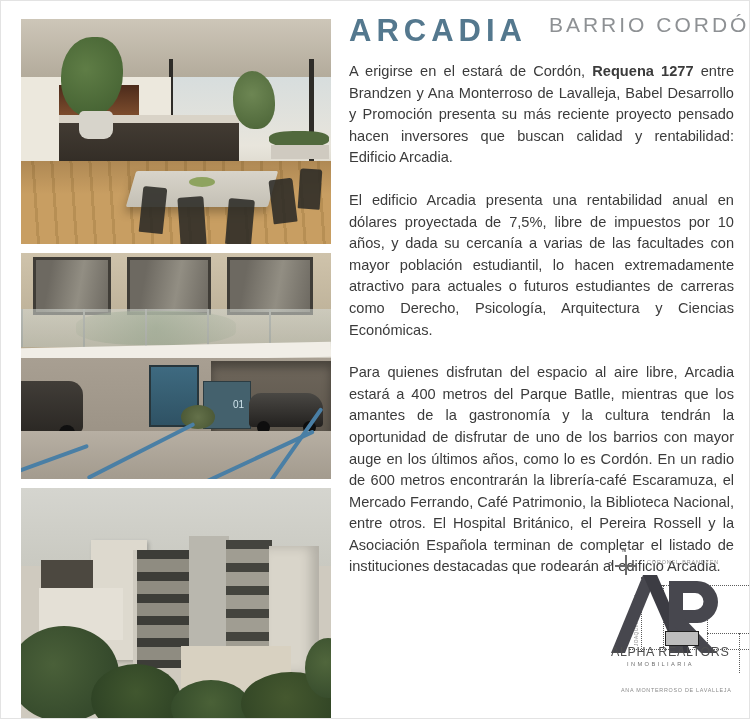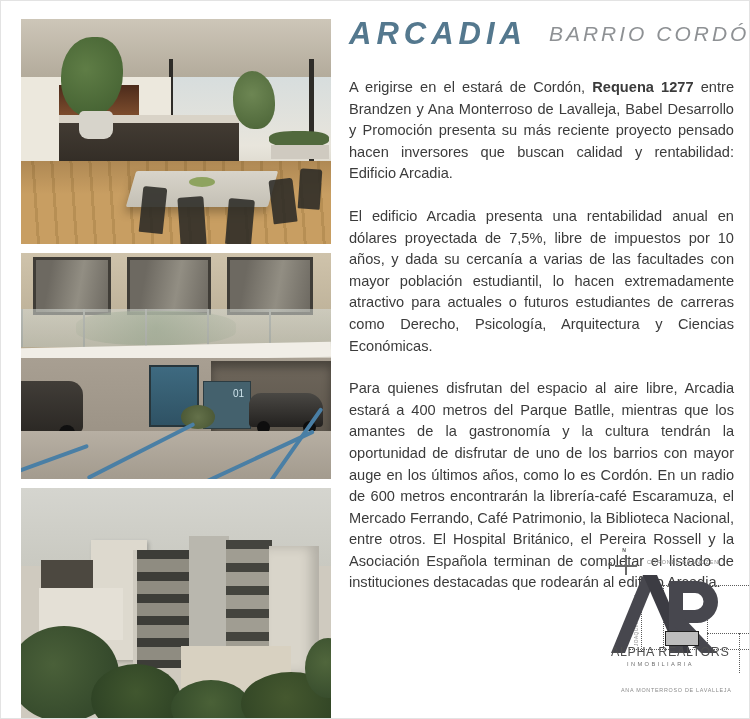--- a/index.html
+++ b/index.html
@@ -54,21 +54,21 @@
   .p2-glass{left:0;top:56px;width:100%;height:38px;
      background:linear-gradient(rgba(214,219,214,.55),rgba(190,196,188,.55)),
      repeating-linear-gradient(90deg,#8d8d86 0 2px,transparent 2px 62px);}
   .p2-slab{left:0;top:92px;width:100%;height:15px;background:#f1eee7;transform:rotate(-1.2deg);}
   .p2-lower{left:0;top:105px;width:100%;height:121px;background:linear-gradient(#a89f92,#958c7f);}
   .p2-garage{left:190px;top:108px;width:120px;height:72px;
      background:linear-gradient(#6e665b,#5d564c);box-shadow:inset 0 6px 10px rgba(0,0,0,.35);}
   .p2-doorblue{left:128px;top:112px;width:50px;height:62px;background:linear-gradient(#3e6a80,#2f5264);
      border:2px solid #27363c;box-sizing:border-box;}
   .p2-door01{left:182px;top:128px;width:46px;height:46px;background:#44616d;border:1px solid #2c3c42;}
-  .p2-01{left:212px;top:135px;font-size:10px;color:#cfe4ec;font-family:"Liberation Sans",sans-serif;text-align:center;}
+  .p2-01{left:212px;top:146px;font-size:10px;color:#cfe4ec;font-family:"Liberation Sans",sans-serif;text-align:center;}
   .p2-carR{left:228px;top:140px;width:74px;height:34px;border-radius:12px 16px 4px 4px;
      background:linear-gradient(#4a4844,#23211f);}
   .p2-wheelR1{left:236px;top:168px;width:13px;height:13px;border-radius:50%;background:#0e0e0e;}
   .p2-wheelR2{left:282px;top:168px;width:13px;height:13px;border-radius:50%;background:#0e0e0e;}
   .p2-carL{left:0;top:128px;width:62px;height:52px;border-radius:0 14px 6px 0;
      background:linear-gradient(#413d38,#2b2824);}
   .p2-wheelL{left:38px;top:172px;width:16px;height:16px;border-radius:50%;background:#101010;}
   .p2-shrub{left:160px;top:152px;width:34px;height:24px;border-radius:50%;
      background:radial-gradient(circle,#64714a,#475432);}
   .p2-ground{left:0;top:178px;width:100%;height:48px;background:linear-gradient(#b7afa3,#a39b8e);}
@@ -96,21 +96,21 @@
   .t1{left:-12px;top:138px;width:110px;height:96px;background:radial-gradient(circle at 40% 40%,#4a6039,#2c4026);}
   .t2{left:70px;top:176px;width:90px;height:70px;background:radial-gradient(circle at 50% 40%,#41572f,#293d22);}
   .t3{left:150px;top:192px;width:80px;height:56px;background:radial-gradient(circle at 50% 40%,#4a6137,#2f4527);}
   .t4{left:220px;top:184px;width:100px;height:64px;background:radial-gradient(circle at 45% 40%,#45582f,#2b3f22);}
   .t5{left:284px;top:150px;width:46px;height:60px;background:radial-gradient(circle at 45% 40%,#50663c,#33482a);}
   .p3-caption{left:16px;top:198px;color:#fff;font-size:13px;font-weight:700;
      text-shadow:0 1px 2px rgba(0,0,0,.6);letter-spacing:.2px;}
 
   
   #right{position:absolute;left:348px;top:12px;width:385px;}
-  #titlebar{display:flex;align-items:center;height:42px;margin-bottom:22px;font-style:italic;}
+  #titlebar{display:flex;align-items:flex-start;height:42px;margin-bottom:6px;}
   #title{font-size:31px;font-weight:700;letter-spacing:5px;color:#54788e;}
   .tdiv{width:2px;height:30px;background:#9aa0a4;margin:0 11px;}
   .tdiv2{margin-left:12px;}
   #subtitle{font-size:21px;font-weight:400;letter-spacing:3px;color:#8e9194;white-space:nowrap;}
   .para{font-size:14.6px;line-height:21.6px;color:#3b3b3b;text-align:justify;margin:0 0 21px 0;}
   .para b{font-weight:700;}
 
   
   #logo{position:absolute;left:610px;top:548px;width:140px;height:168px;color:#7d7d7d;}
   #logo *{position:absolute;box-sizing:border-box;}

